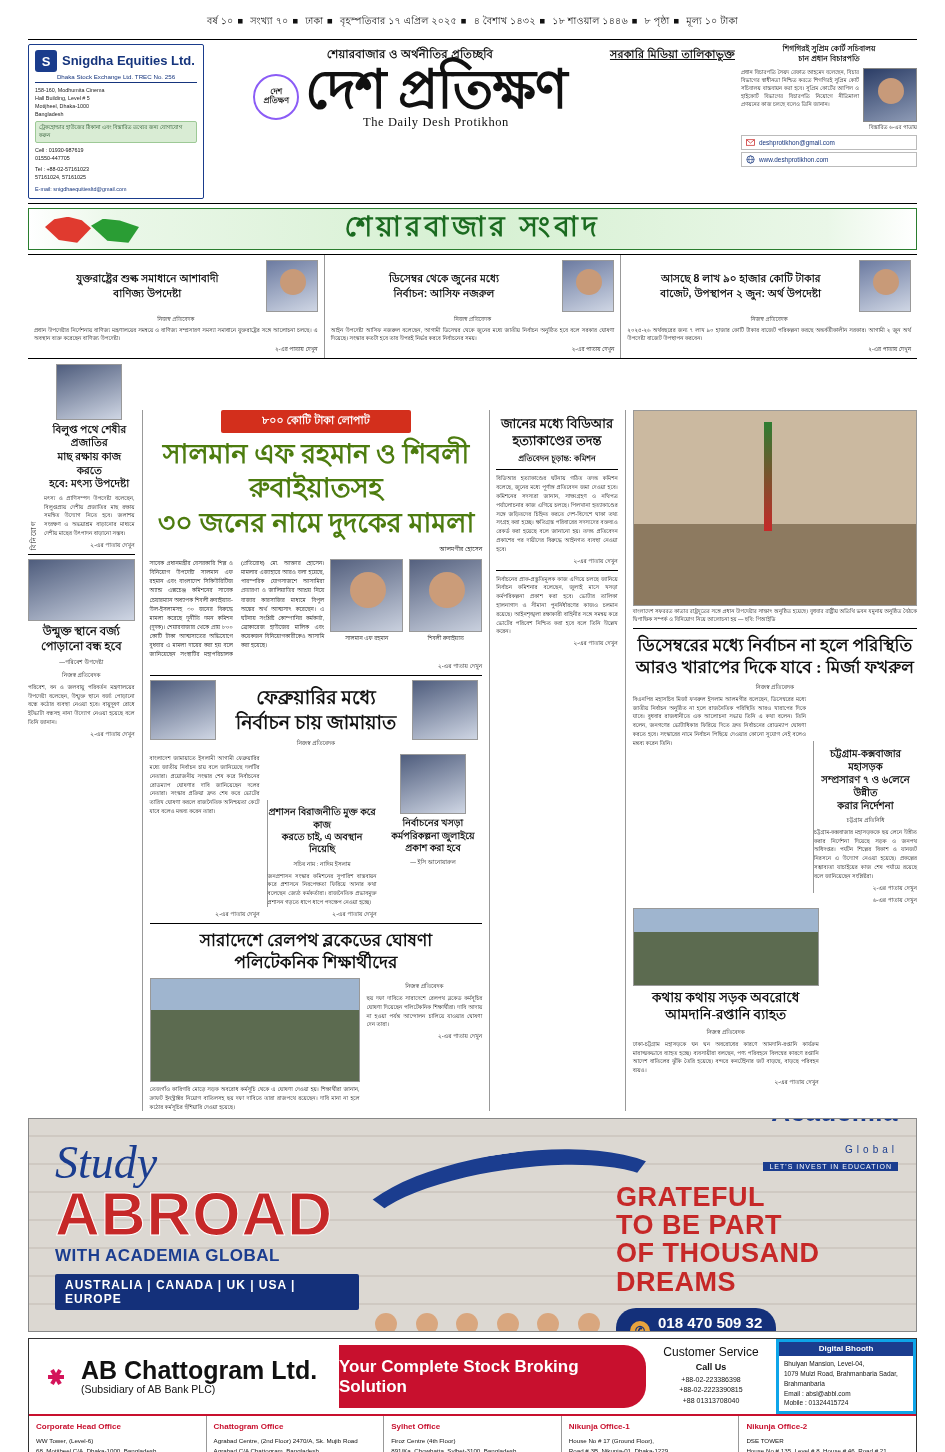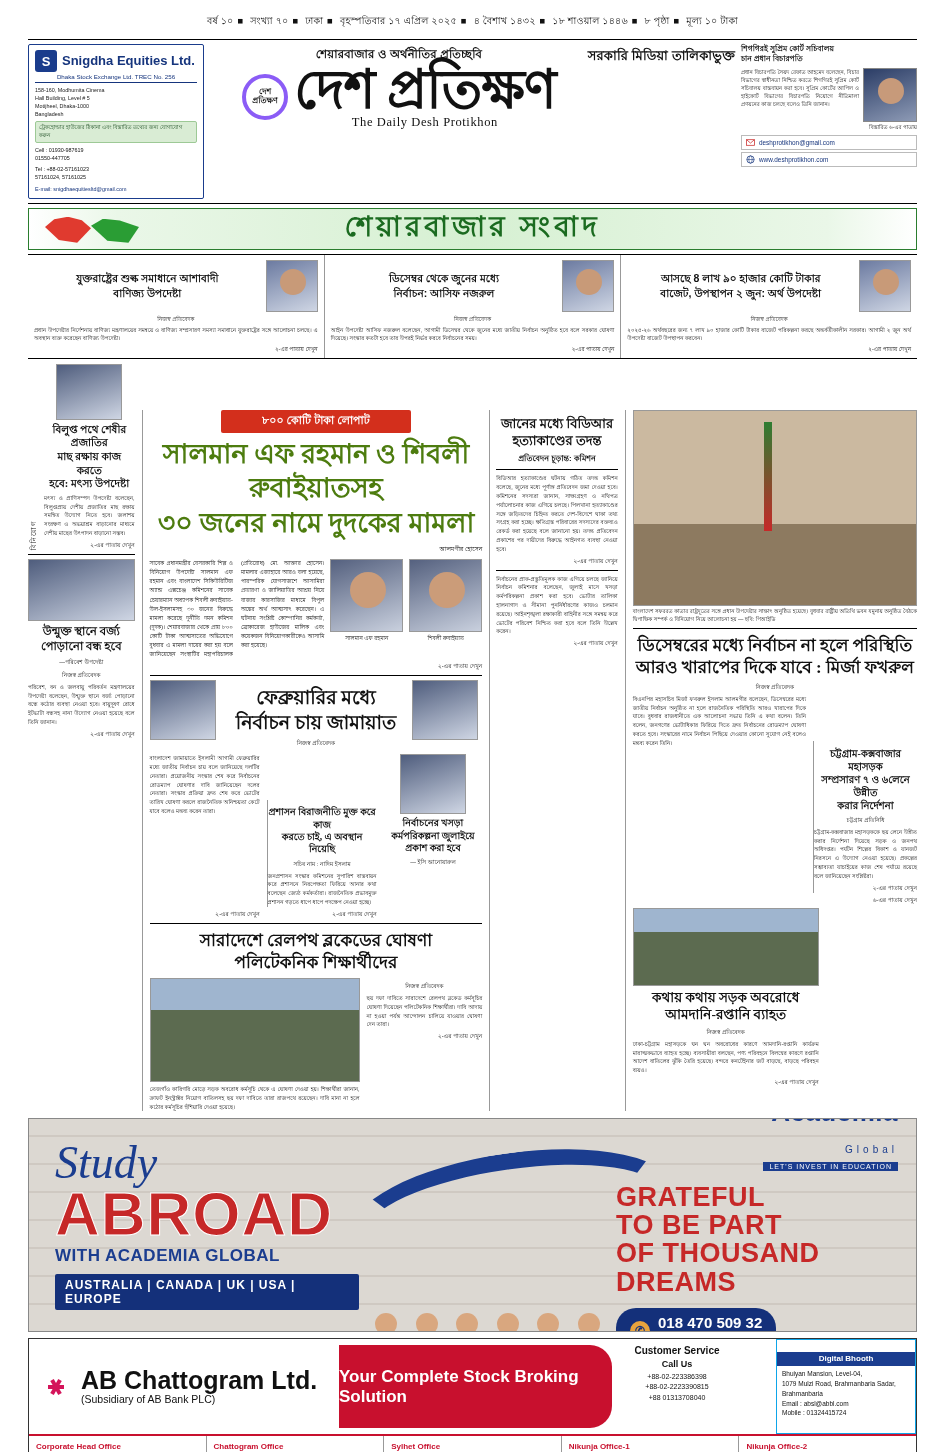--- a/index.html
+++ b/index.html
@@ -37,35 +37,35 @@
     margin-top:3px; background:#d9ecd4; border:1px solid #9dc996; font-size:5.4px;
     padding:2px 3px; line-height:1.45; color:#14451a; border-radius:2px;
   }
   .mh-left .contact { font-size:5.4px; line-height:1.5; margin-top:3px; color:#111; }
   .mh-left .mail { color:#16357d; }
 
   .mh-center { flex:1; text-align:center; padding-top:2px; }
   .mh-center .kicker {
     font-size:11.5px; color:#111; font-weight:bold; letter-spacing:.2px;
   }
-  .mh-center .kicker .gov { font-size:13px; font-weight:bold; }
+  .mh-center .kicker .gov { font-size:11px; font-weight:bold;text-decoration:underline; }
   .mh-center .title-row { display:flex; align-items:center; justify-content:center; gap:6px; margin-top:-2px;}
   .mh-center .seal {
-    width:46px;height:46px;border:4px solid #8b5cf6;border-radius:50%;
+    width:46px;height:46px;border:2px solid #8b5cf6;border-radius:50%;
     display:flex;align-items:center;justify-content:center;font-size:8px;line-height:1.05;text-align:center;
     font-weight:bold; flex:none;
   }
   .mh-center .title {
     font-size:54px; font-weight:bold; letter-spacing:-1px; line-height:1;
     font-family:"Liberation Serif", serif;
   }
   .mh-center .subtitle { font-size:12.5px; letter-spacing:.6px; margin-top:-2px; font-family:"Liberation Serif", serif;}
 
   .mh-right { width:176px; font-size:6px; }
-  .mh-right .rh-head { text-align:left; font-weight:bold; font-size:7.6px; line-height:1.35; }
+  .mh-right .rh-head { text-align:center; font-weight:bold; font-size:7.6px; line-height:1.35; }
   .mh-right .rh-body { display:flex; gap:4px; margin-top:3px; }
   .mh-right .rh-text { flex:1; line-height:1.5; text-align:justify; font-size:5.4px; }
   .mh-right .rh-photo {
     width:54px; height:54px; background:linear-gradient(160deg,#2b3d66,#8d9ab5);
     border:1px solid #888; flex:none; position:relative; overflow:hidden;
   }
   .mh-right .rh-photo:after{
     content:""; position:absolute; left:14px; top:9px; width:26px;height:26px;border-radius:50%;
     background:#c79a7a;
   }
@@ -223,23 +223,23 @@
   .ab-logo { display:flex; align-items:center; gap:8px; padding:8px 10px; width:310px;}
   .ab-mark { width:34px;height:34px; position:relative; flex:none;}
   .ab-mark div{position:absolute;width:16px;height:4px;background:#d4145a;top:15px;left:9px;transform-origin:center;}
   .ab-name { font-size:25px; font-weight:bold; color:#111; line-height:1; }
   .ab-sub { font-size:10.5px; color:#111; }
   .ab-banner {
     flex:1; background:#c8102e; color:#fff; display:flex; align-items:center; justify-content:center;
     font-size:17px; font-weight:bold; border-radius:0 22px 22px 0; margin:6px 0;
   }
   .ab-cs { width:130px; text-align:center; font-size:8px; padding:4px 2px; line-height:1.5;}
-  .ab-cs .cs-h{font-size:10px;font-weight:bold;}
+  .ab-cs .cs-h{font-size:12px;font-weight:normal;}
   .ab-cs .call{font-size:9px;font-weight:bold;}
-  .ab-dig { width:140px; border:1px solid #0ea5e9; font-size:6.5px; padding:15px 5px; line-height:1.5;margin-left:34px;}
+  .ab-dig { width:140px; border:3px solid #0ea5e9; font-size:6.5px; padding:3px 5px; line-height:1.5;}
   .ab-dig .dh{background:#1b3d8f;color:#fff;font-weight:bold;font-size:8px;text-align:center;margin:-3px -5px 3px -5px;padding:1px 0;}
 
   .ab-offices { display:flex; border-top:2px solid #c8102e; }
   .ab-off { flex:1; padding:5px 7px; font-size:6.2px; line-height:1.6; }
   .ab-off + .ab-off { border-left:.6px solid #999; }
   .ab-off .oh { color:#c8102e; font-weight:bold; font-size:8px; margin-bottom:2px; }
 </style>
 </head>
 <body>
 

